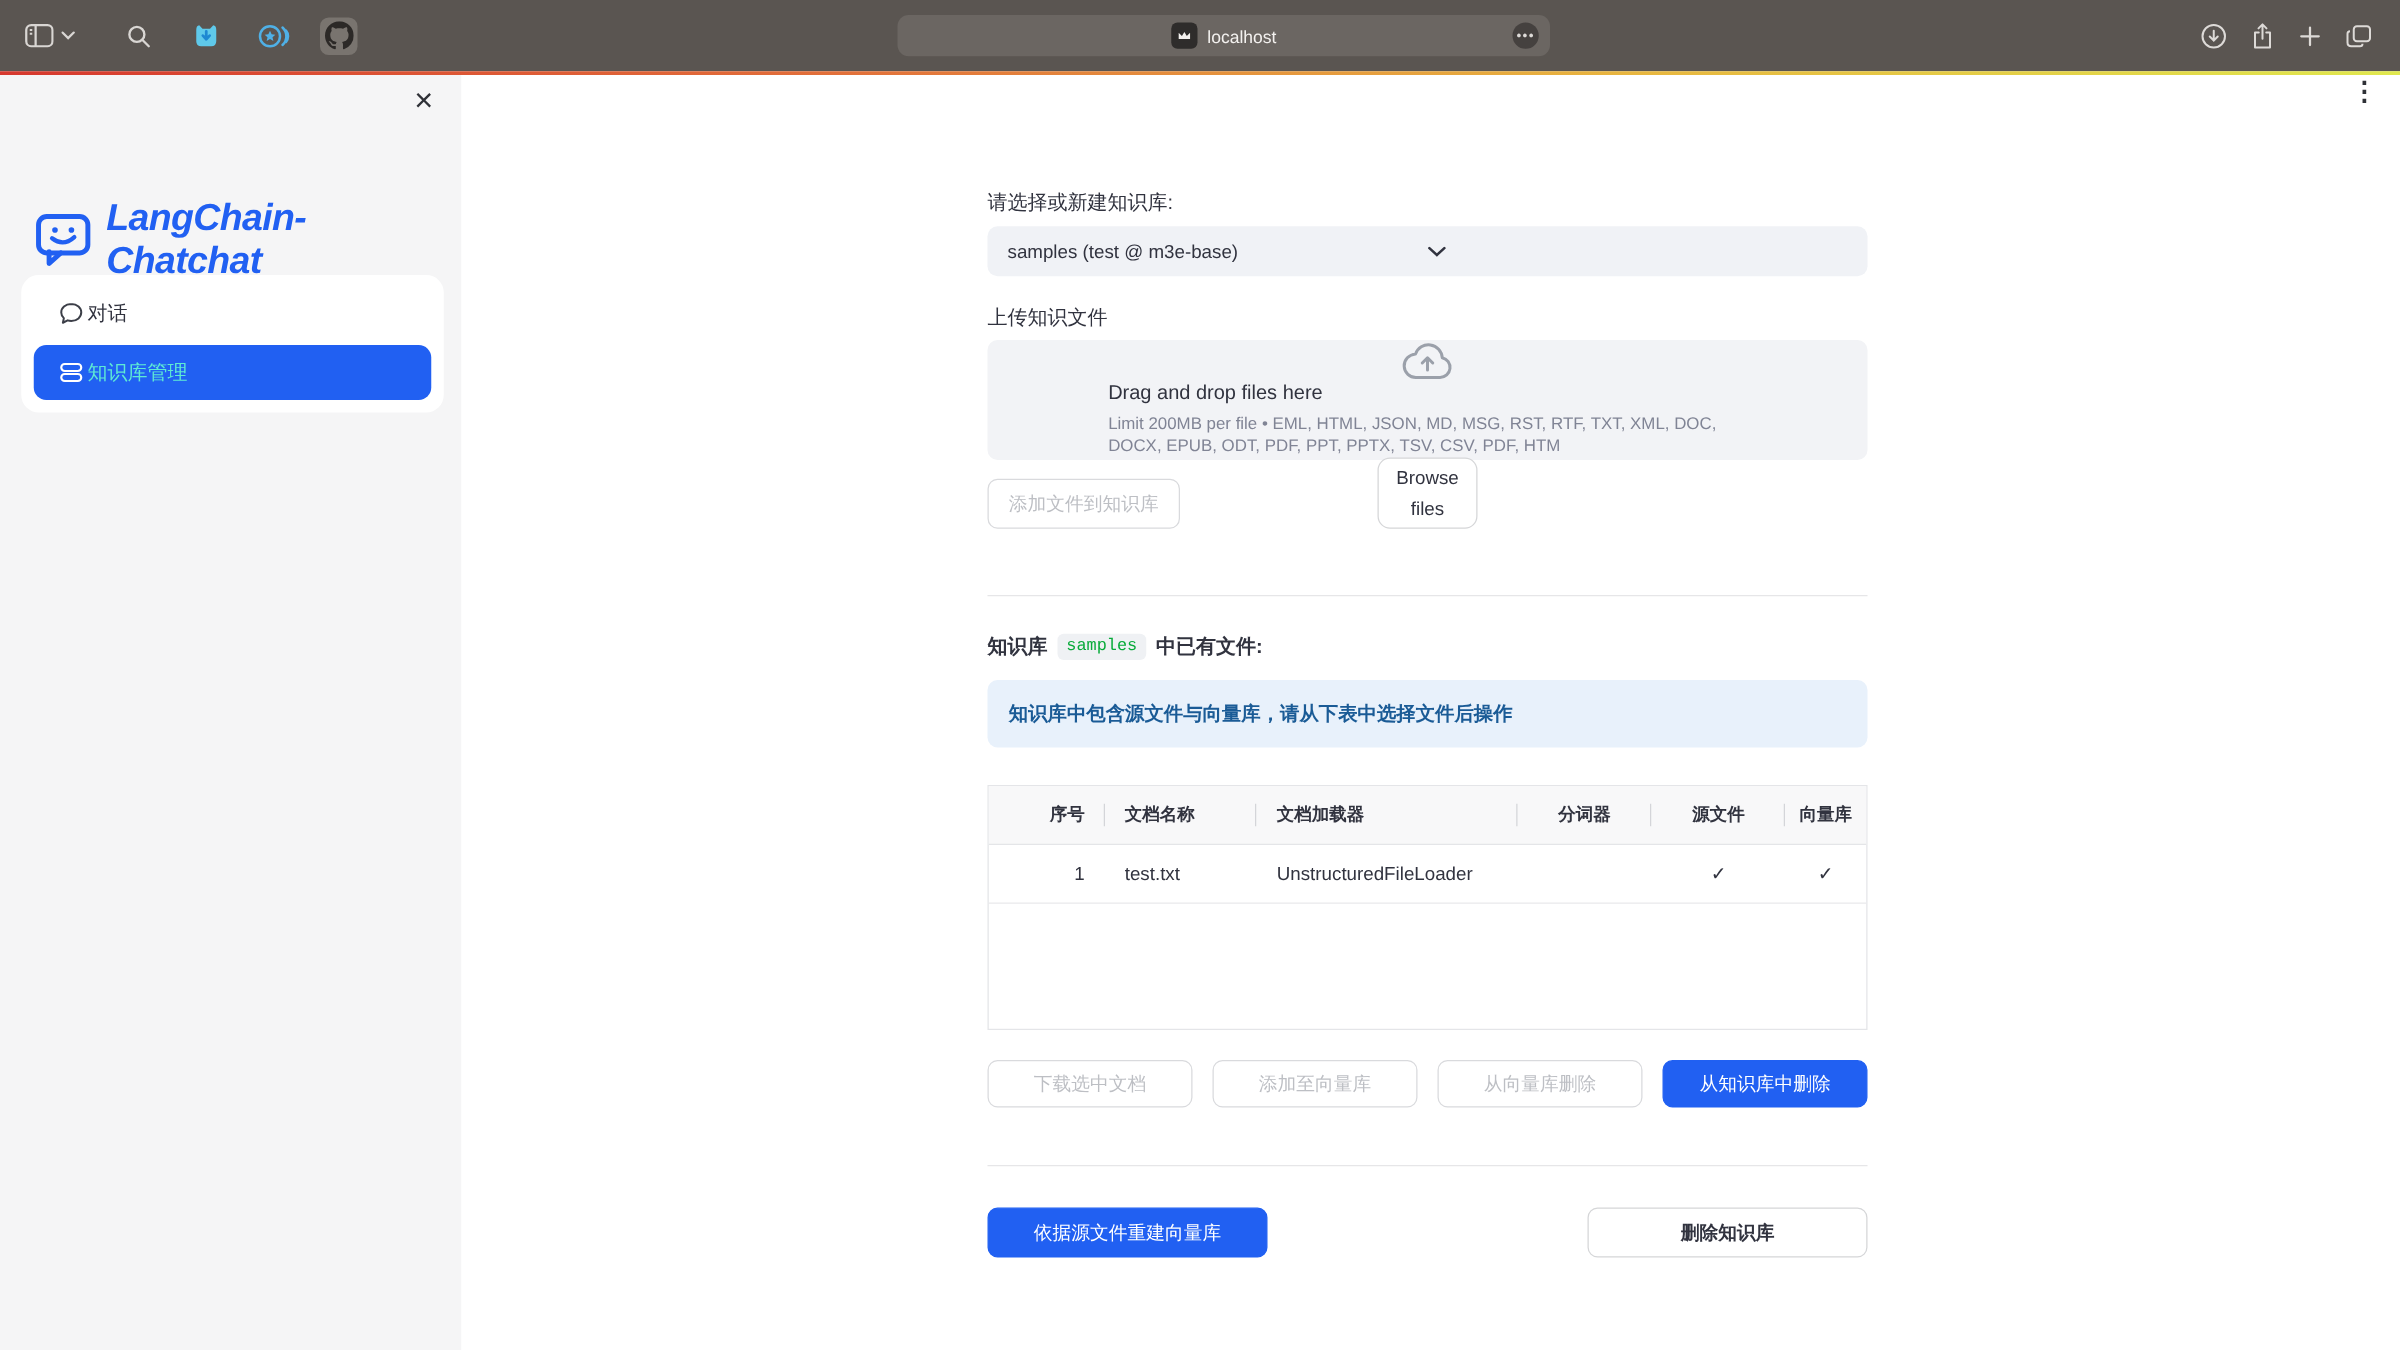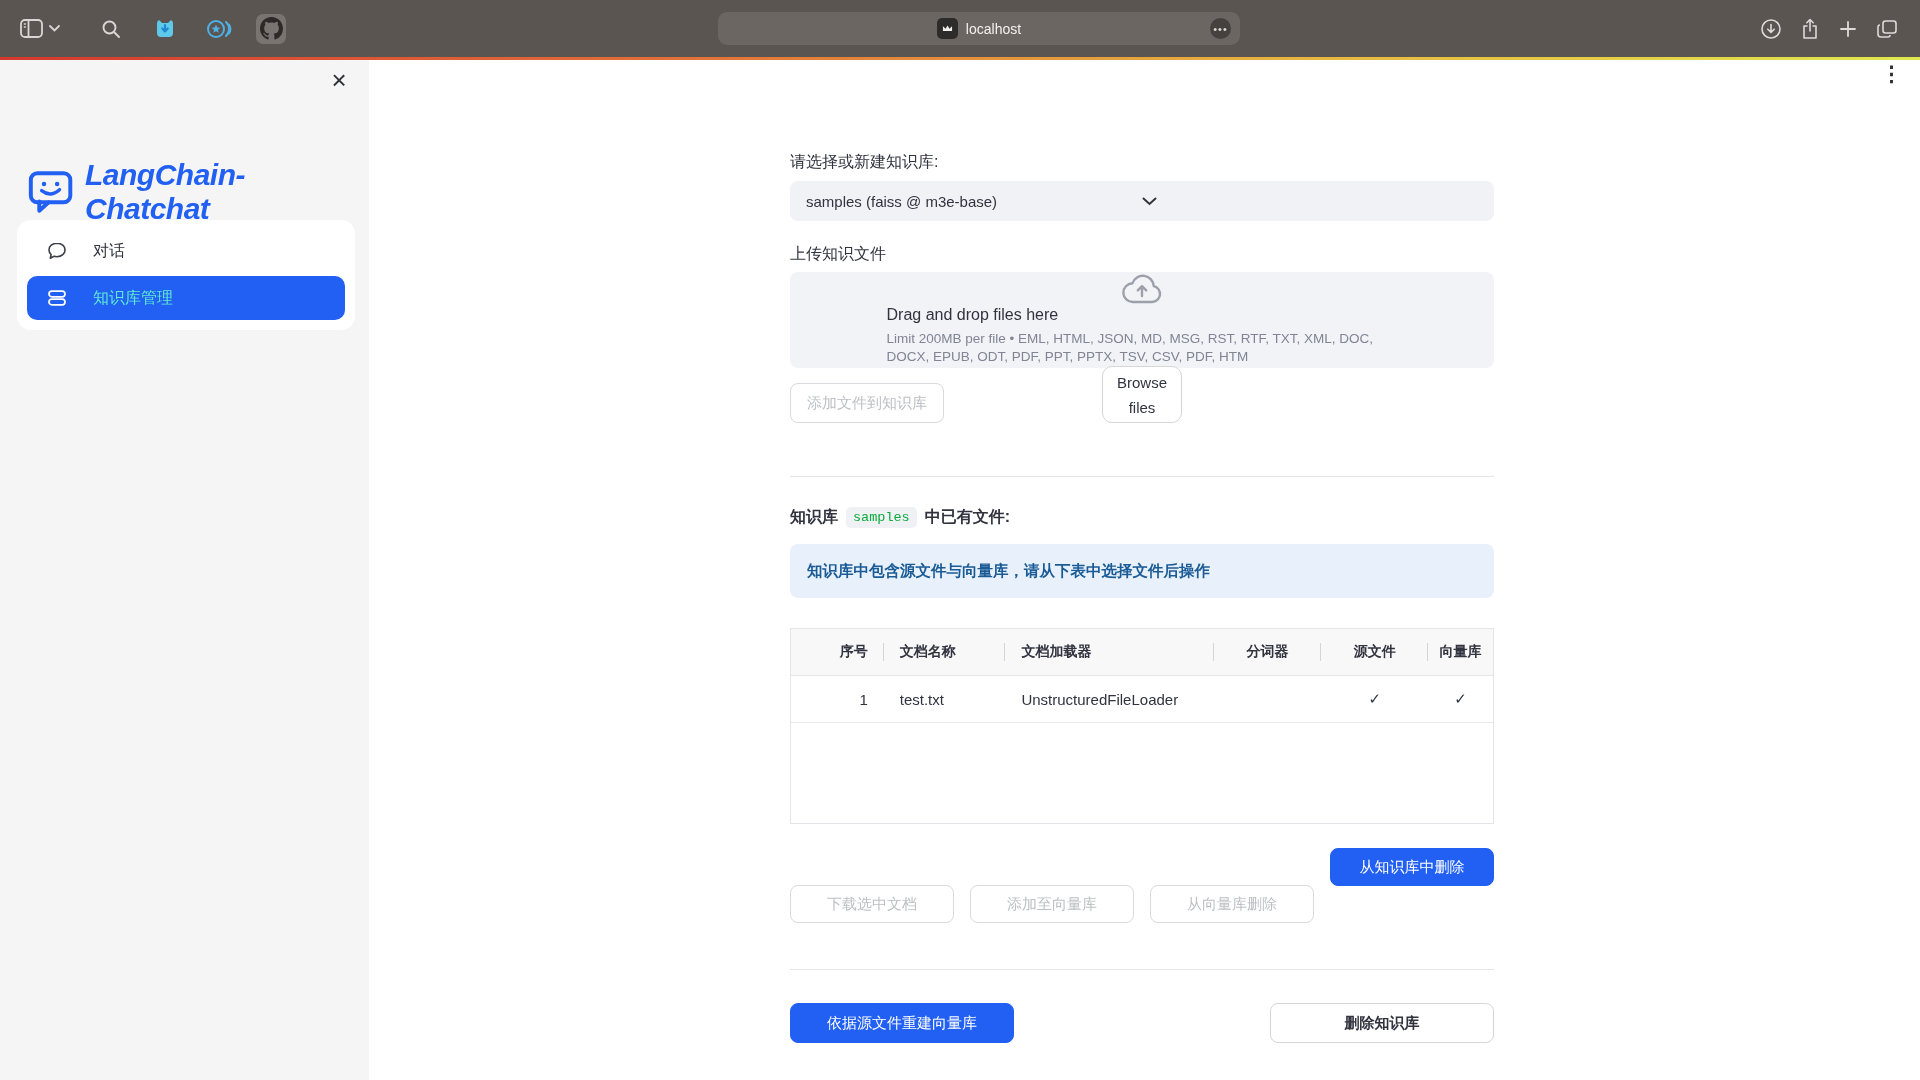--- a/index.html
+++ b/index.html
@@ -22,38 +22,38 @@
   .decoration { position:absolute; top:57px; left:0; width:1920px; height:3px;
     background:linear-gradient(90deg,#D6382E 0%,#E2703A 35%,#E8B63F 68%,#E0E84E 100%); }
 
   
   .app { position:absolute; top:60px; left:0; width:1920px; height:1020px; background:#fff; }
   .sidebar { position:absolute; top:0; left:0; width:369px; height:1020px; background:#F5F5F6; }
   .close-x { position:absolute; top:6px; right:16px; width:28px; height:28px; font-size:26px; font-weight:300; color:#2F3137; display:flex; align-items:center; justify-content:center; cursor:pointer; }
   .logo { position:absolute; top:98px; left:28px; display:flex; align-items:center; gap:10px; }
   .logo-text { color:#2160F2; font-size:30px; font-weight:bold; font-style:italic; letter-spacing:-0.5px; }
   .nav-card { position:absolute; top:160px; left:17px; width:338px; background:#FFFFFF; border-radius:14px; padding:10px; }
-  .nav-item { display:flex; align-items:center; gap:26px; height:42px; padding-left:20px; border-radius:10px; font-size:16px; color:#31333F; cursor:pointer; }
+  .nav-item { display:flex; align-items:center; gap:3px; height:42px; padding-left:20px; border-radius:10px; font-size:16px; color:#31333F; cursor:pointer; }
   .nav-item.selected { background:#2160F2; color:#5eead4; height:44px; font-weight:500; margin-top:4px; }
 
   .kebab { position:absolute; top:4px; right:18px; font-size:21px; font-weight:bold; color:#2F3137; line-height:20px; letter-spacing:0; cursor:pointer; }
 
   
   .content { position:absolute; left:790px; top:0; width:704px; }
   .field-label { margin-top:92px; font-size:16px; color:#31333F; }
   .selectbox { margin-top:8px; height:40px; background:#F0F2F6; border-radius:8px; display:flex; align-items:center; padding:0 16px; cursor:pointer; }
   .selectbox span { font-size:15px; color:#31333F; flex:1; }
   .upload-label { margin-top:23px; font-size:16px; color:#31333F; }
   .dropzone { margin-top:7px; height:96px; background:#F2F3F6; border-radius:8px; display:flex; align-items:center; padding:0 20px;flex-direction:column; }
   .dz-text { margin-left:14px; flex:1; }
   .dz-title { font-size:16px; color:#31333F; }
   .dz-hint { margin-top:6px; font-size:13.5px; line-height:18px; color:#808495; max-width:525px; }
   .browse-btn { width:80px; min-height:57px; background:#FFFFFF; border:1px solid #D5D6D8; border-radius:10px; font-size:15px; color:#31333F; line-height:25px; text-align:center; padding:3px 6px; cursor:pointer; font-family:inherit; }
   .btn { border-radius:8px; font-size:15px; font-family:inherit; cursor:pointer; }
-  .btn-disabled { background:#FFFFFF; border:1px solid #D9DADD; color:#BDBFC4;margin-top:37px; }
+  .btn-disabled { background:#FFFFFF; border:1px solid #D9DADD; color:#BDBFC4; }
   .btn-primary { background:#2160F2; border:1px solid #2160F2; color:#FFFFFF; }
   .btn-secondary { background:#FFFFFF; border:1px solid #D5D6D8; color:#31333F;font-weight:bold; }
   .add-files { margin-top:15px; width:154px; height:40px; }
   .hr { height:1px; background:#E6E6E8; border:none; }
   .hr1 { margin-top:53px; }
   .section-title { margin-top:30px; font-size:16px; font-weight:bold; color:#31333F; display:flex; align-items:center; gap:8px; }
   .code-pill { font-family:"Liberation Mono", monospace; font-weight:normal; font-size:13.5px; color:#09AB3B; background:#EFF1F4; border-radius:5px; padding:3px 7px; }
   .info-box { margin-top:16px; height:54px; background:#E8F1FB; border-radius:8px; display:flex; align-items:center; padding:0 17px; font-size:15.5px; font-weight:bold; color:#1A5B96; }
 
   
@@ -206,21 +206,21 @@
         </div>
       </div>
     </div>
 
     <div class="kebab">⋮</div>
 
     <div class="content">
 
       <div class="field-label">请选择或新建知识库:</div>
       <div class="selectbox">
-        <span>samples (faiss @ m3e-base)</span>
+        <span>samples (test @ m3e-base)</span>
         <span>
           <svg width="15" height="9" viewBox="0 0 15 9" fill="none" stroke="#31333F" stroke-width="2" stroke-linecap="round">
               <path d="M1.5 1.5 L7.5 7 L13.5 1.5"></path>
             </svg>
         </span>
       </div>
 
       <div class="upload-label">上传知识文件</div>
       <div class="dropzone">
         <span>

